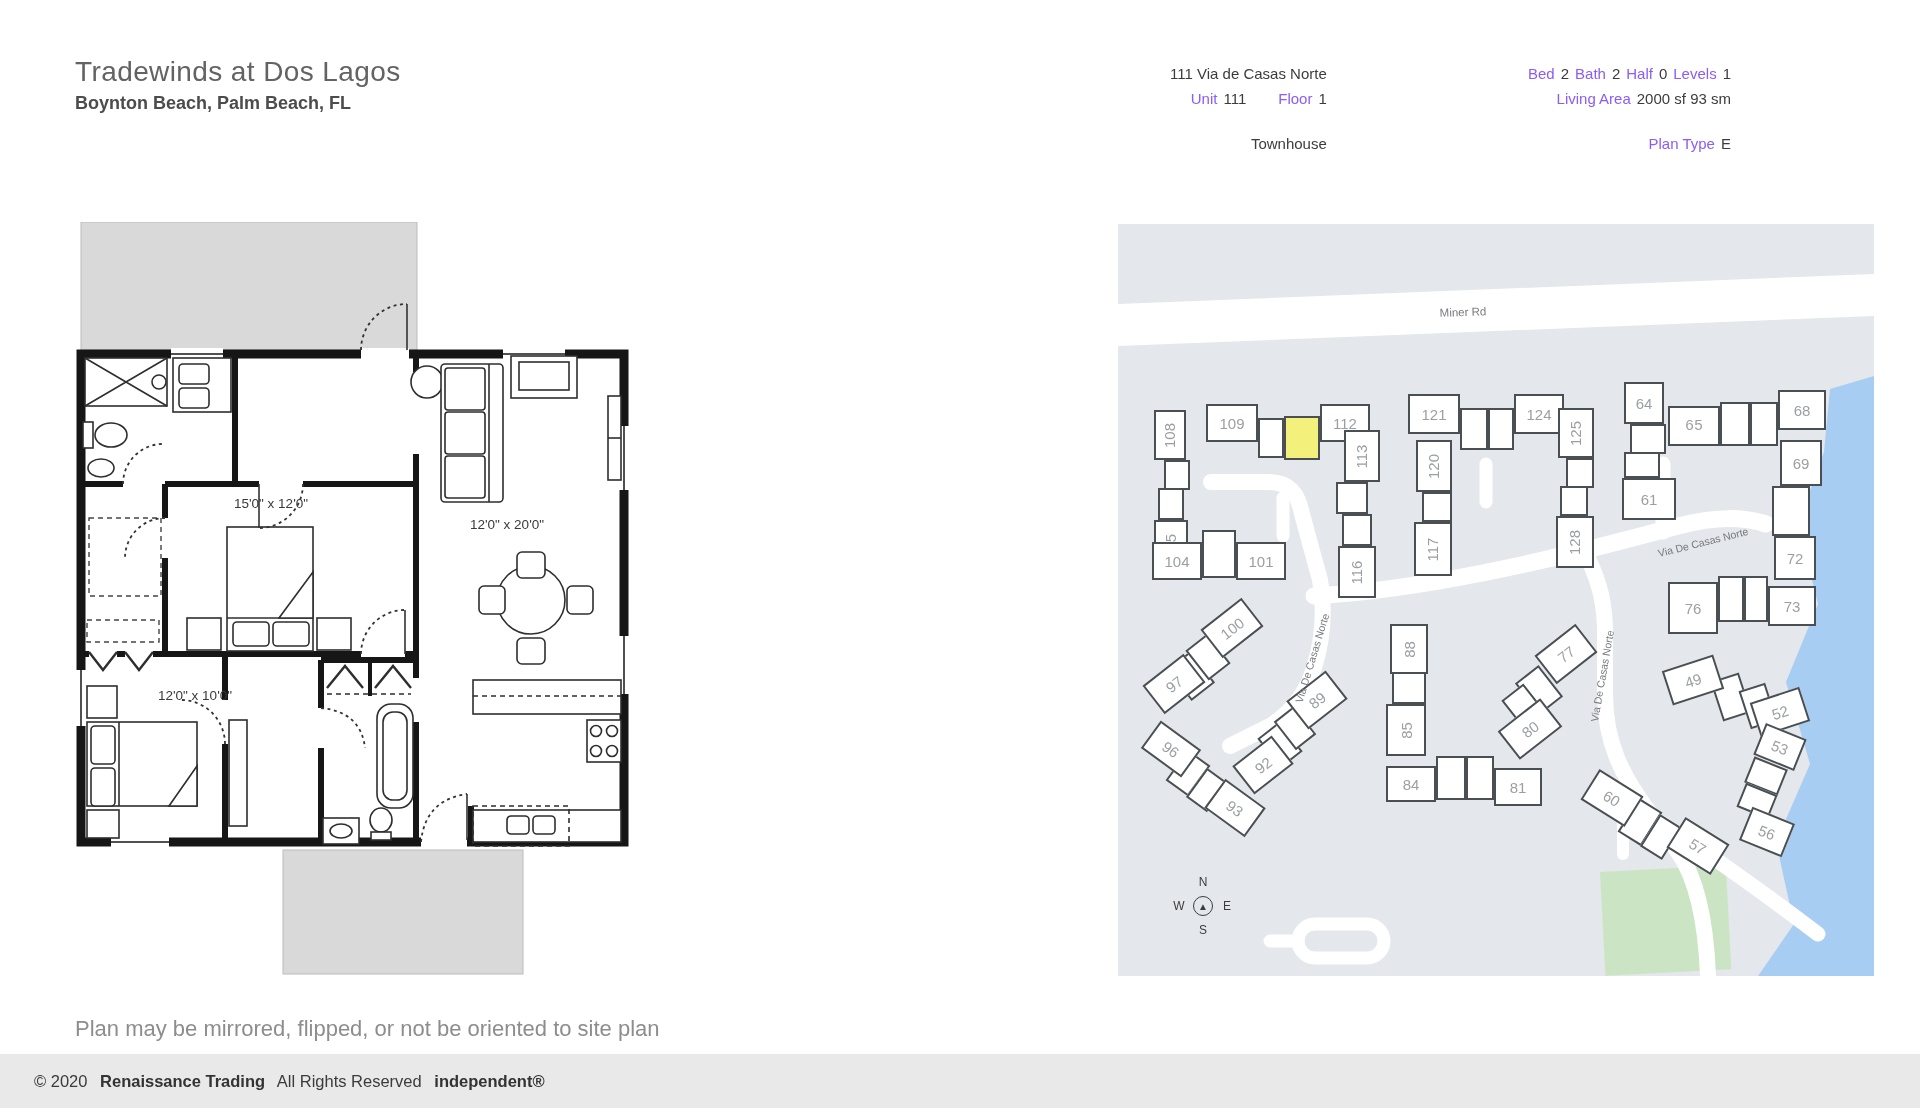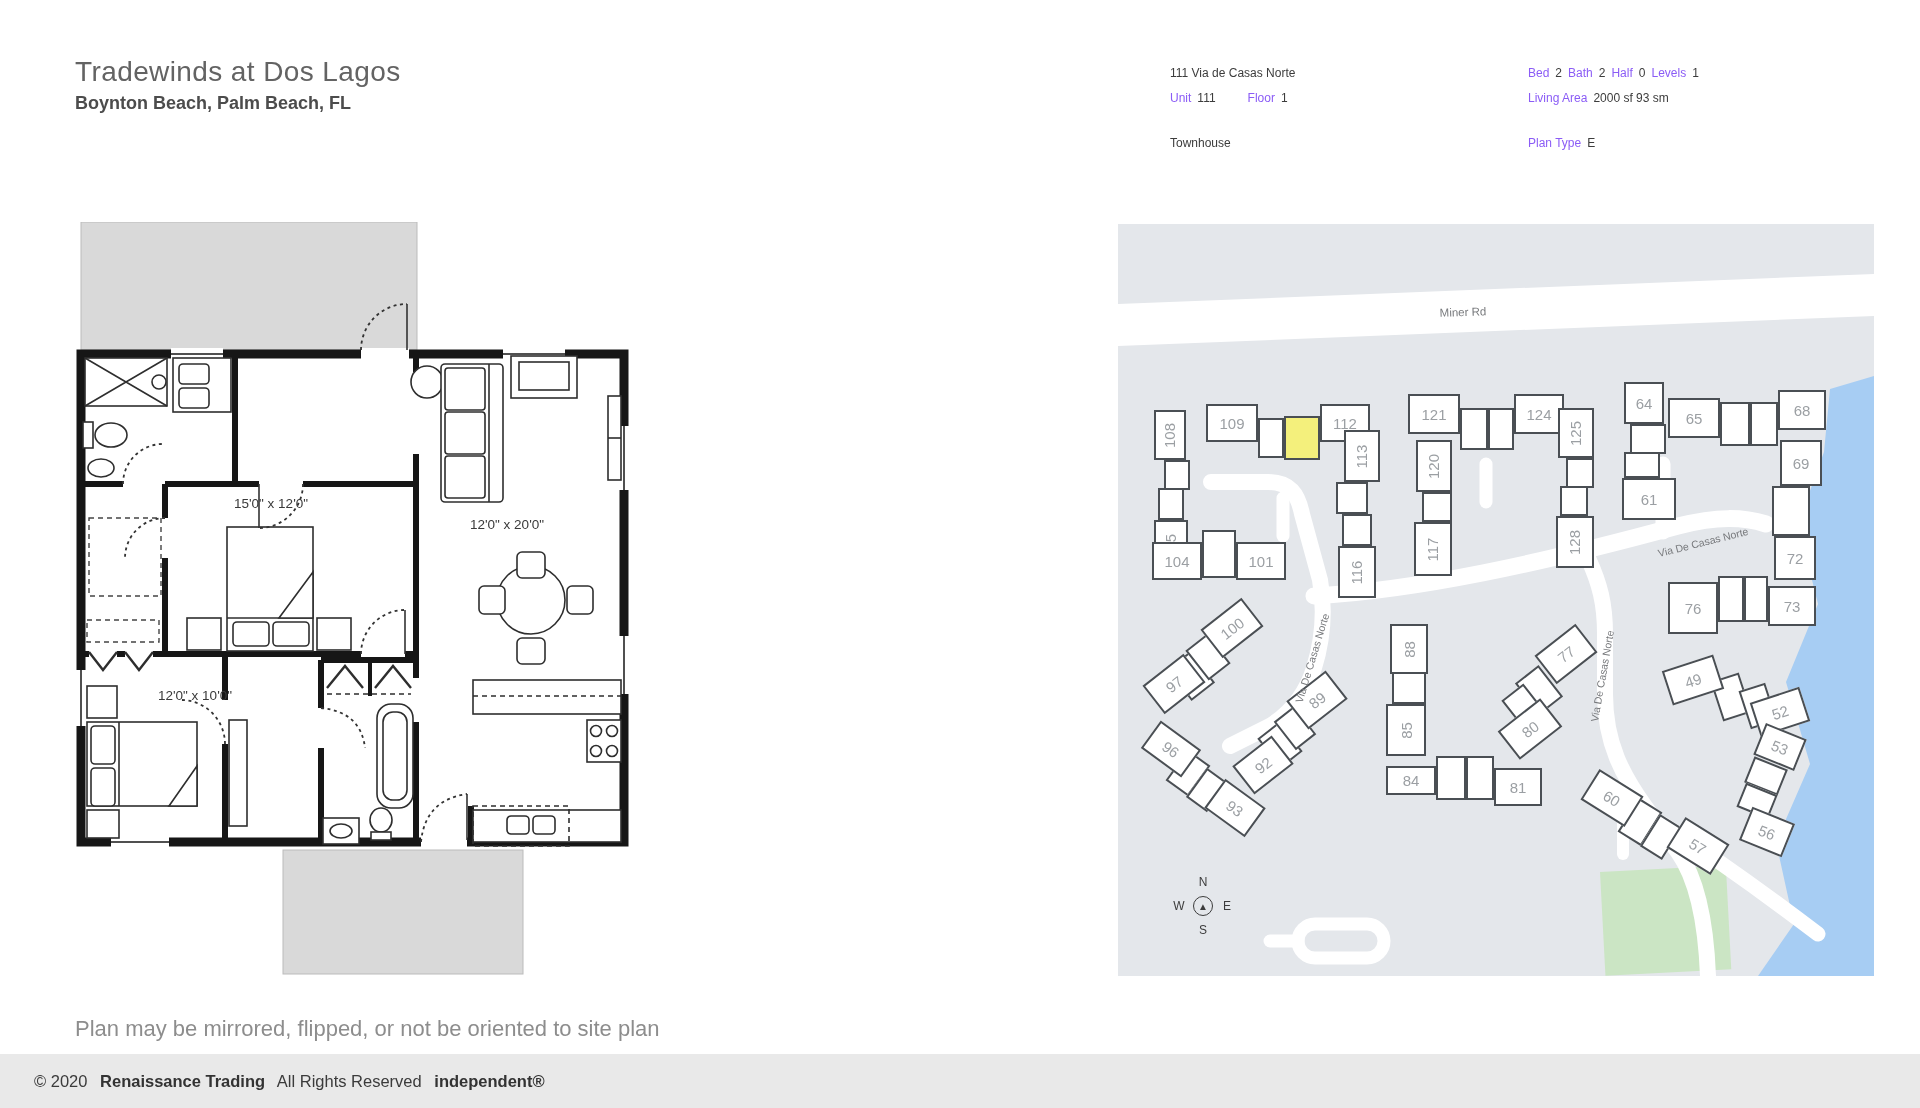--- a/index.html
+++ b/index.html
@@ -3,21 +3,21 @@
 <meta charset="utf-8">
 <style>
   html,body{margin:0;padding:0;background:#fff;font-family:"Liberation Sans","DejaVu Sans",sans-serif;}
   body{position:relative;width:1920px;height:1108px;overflow:hidden;}
   .abs{position:absolute;}
 
   
   #title-block{left:75px;top:56px;}
   #page-title{font-size:28px;font-weight:300;color:#636363;letter-spacing:.4px;}
   #page-subtitle{font-size:18px;font-weight:700;color:#4c4c4c;margin-top:5px;}
-  .info-col{font-size:12px;color:#3f3f3f;line-height:23px;}
+  .info-col{font-size:15px;color:#3f3f3f;line-height:23px;text-align:right;}
   .lbl{color:#8b5cf6;}
   .val{color:#3c3c3c;font-weight:500;}
   #address-block{left:1170px;top:62px;}
   #stats-block{left:1528px;top:62px;}
   .info-row span{margin-right:6px;}
   .gap-l{margin-left:26px;}
   .row2{margin-top:2px;}
   .row3{margin-top:22px;}
 
   
@@ -320,21 +320,21 @@
       </div>
       <div class="bldg" style="left: 396px; top: 170px; width: 50px; height: 40px;">
         <span>124</span>
       </div>
       <div class="bldg" style="left: 506px; top: 158px; width: 40px; height: 42px;">
         <span>64</span>
       </div>
       <div class="bldg" style="left: 504px; top: 254px; width: 54px; height: 42px;">
         <span>61</span>
       </div>
-      <div class="bldg" style="left: 550px; top: 174px; width: 52px; height: 40px;">
+      <div class="bldg" style="left: 550px; top: 182px; width: 52px; height: 40px; font-family: Liberation Mono, monospace;">
         <span>65</span>
       </div>
       <div class="bldg" style="left: 660px; top: 166px; width: 48px; height: 40px;">
         <span>68</span>
       </div>
       <div class="bldg" style="left: 226px; top: 206px; width: 36px; height: 52px;">
         <span class="vert">113</span>
       </div>
       <div class="bldg" style="left: 220px; top: 322px; width: 38px; height: 52px;">
         <span class="vert">116</span>
@@ -398,21 +398,21 @@
       </div>
       <div class="bldg" style="left: 92px; top: 566px; width: 50px; height: 36px; transform: rotate(36deg);">
         <span>93</span>
       </div>
       <div class="bldg" style="left: 120px; top: 523px; width: 50px; height: 36px; transform: rotate(-38deg);">
         <span>92</span>
       </div>
       <div class="bldg" style="left: 174px; top: 458px; width: 50px; height: 36px; transform: rotate(-38deg);">
         <span>89</span>
       </div>
-      <div class="bldg" style="left: 268px; top: 542px; width: 50px; height: 29px;">
+      <div class="bldg" style="left: 268px; top: 542px; width: 50px; height: 36px;">
         <span>84</span>
       </div>
       <div class="bldg" style="left: 376px; top: 544px; width: 48px; height: 38px;">
         <span>81</span>
       </div>
       <div class="bldg" style="left: 468px; top: 556px; width: 52px; height: 36px; transform: rotate(32deg);">
         <span>60</span>
       </div>
       <div class="bldg" style="left: 554px; top: 604px; width: 52px; height: 36px; transform: rotate(32deg);">
         <span>57</span>

